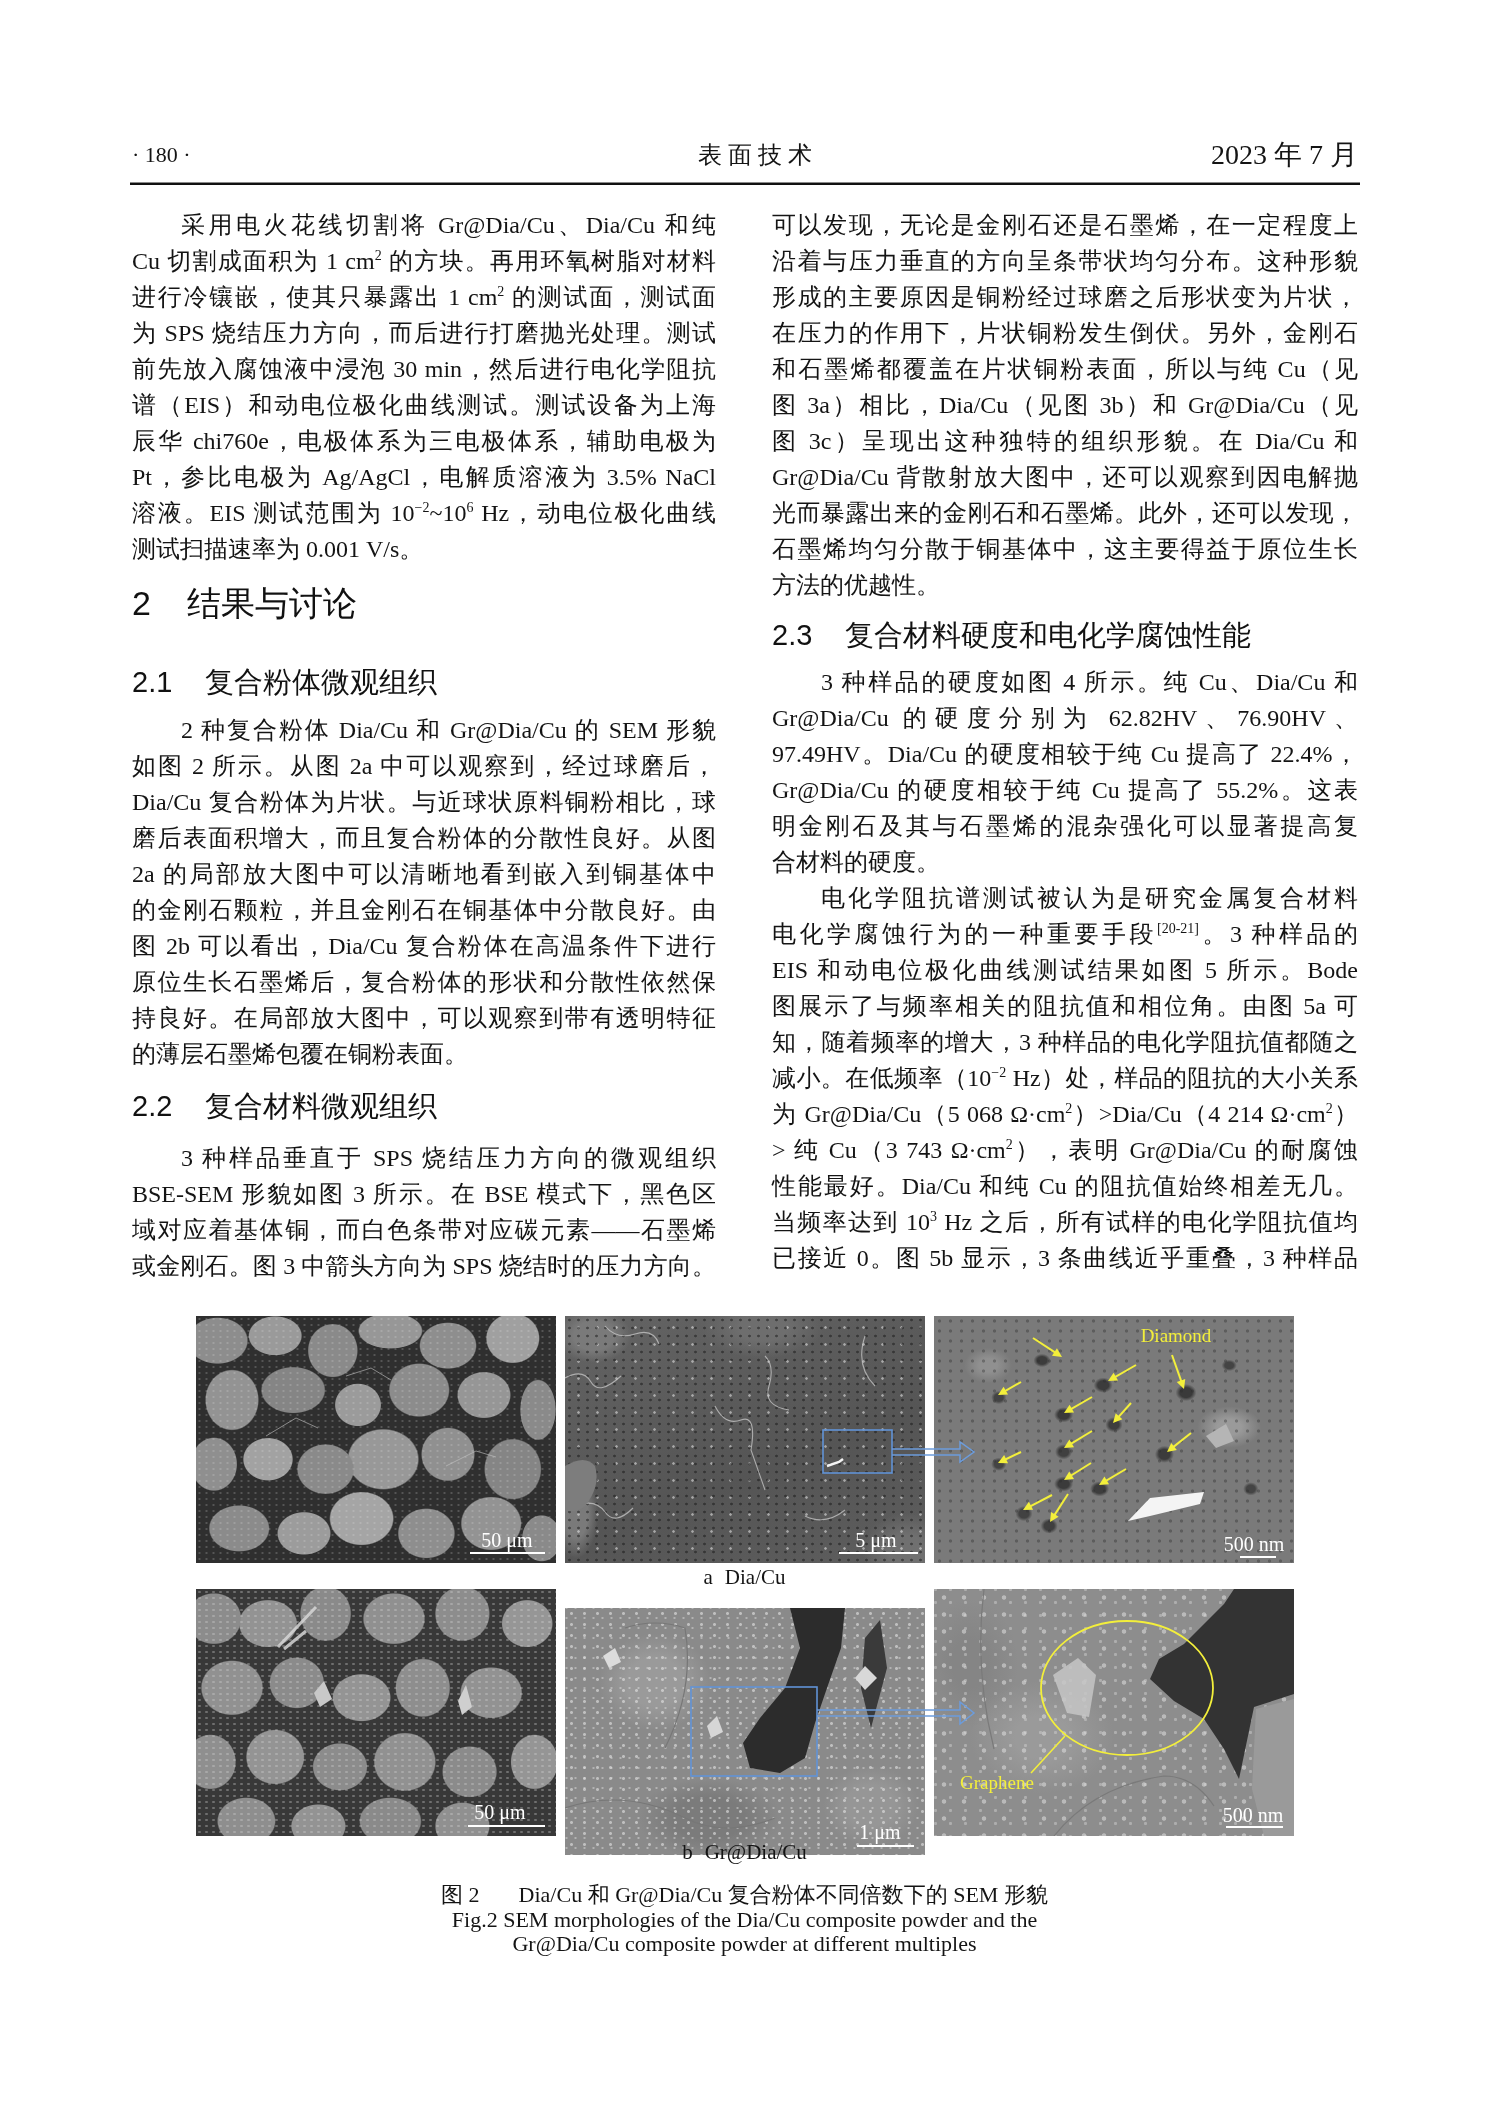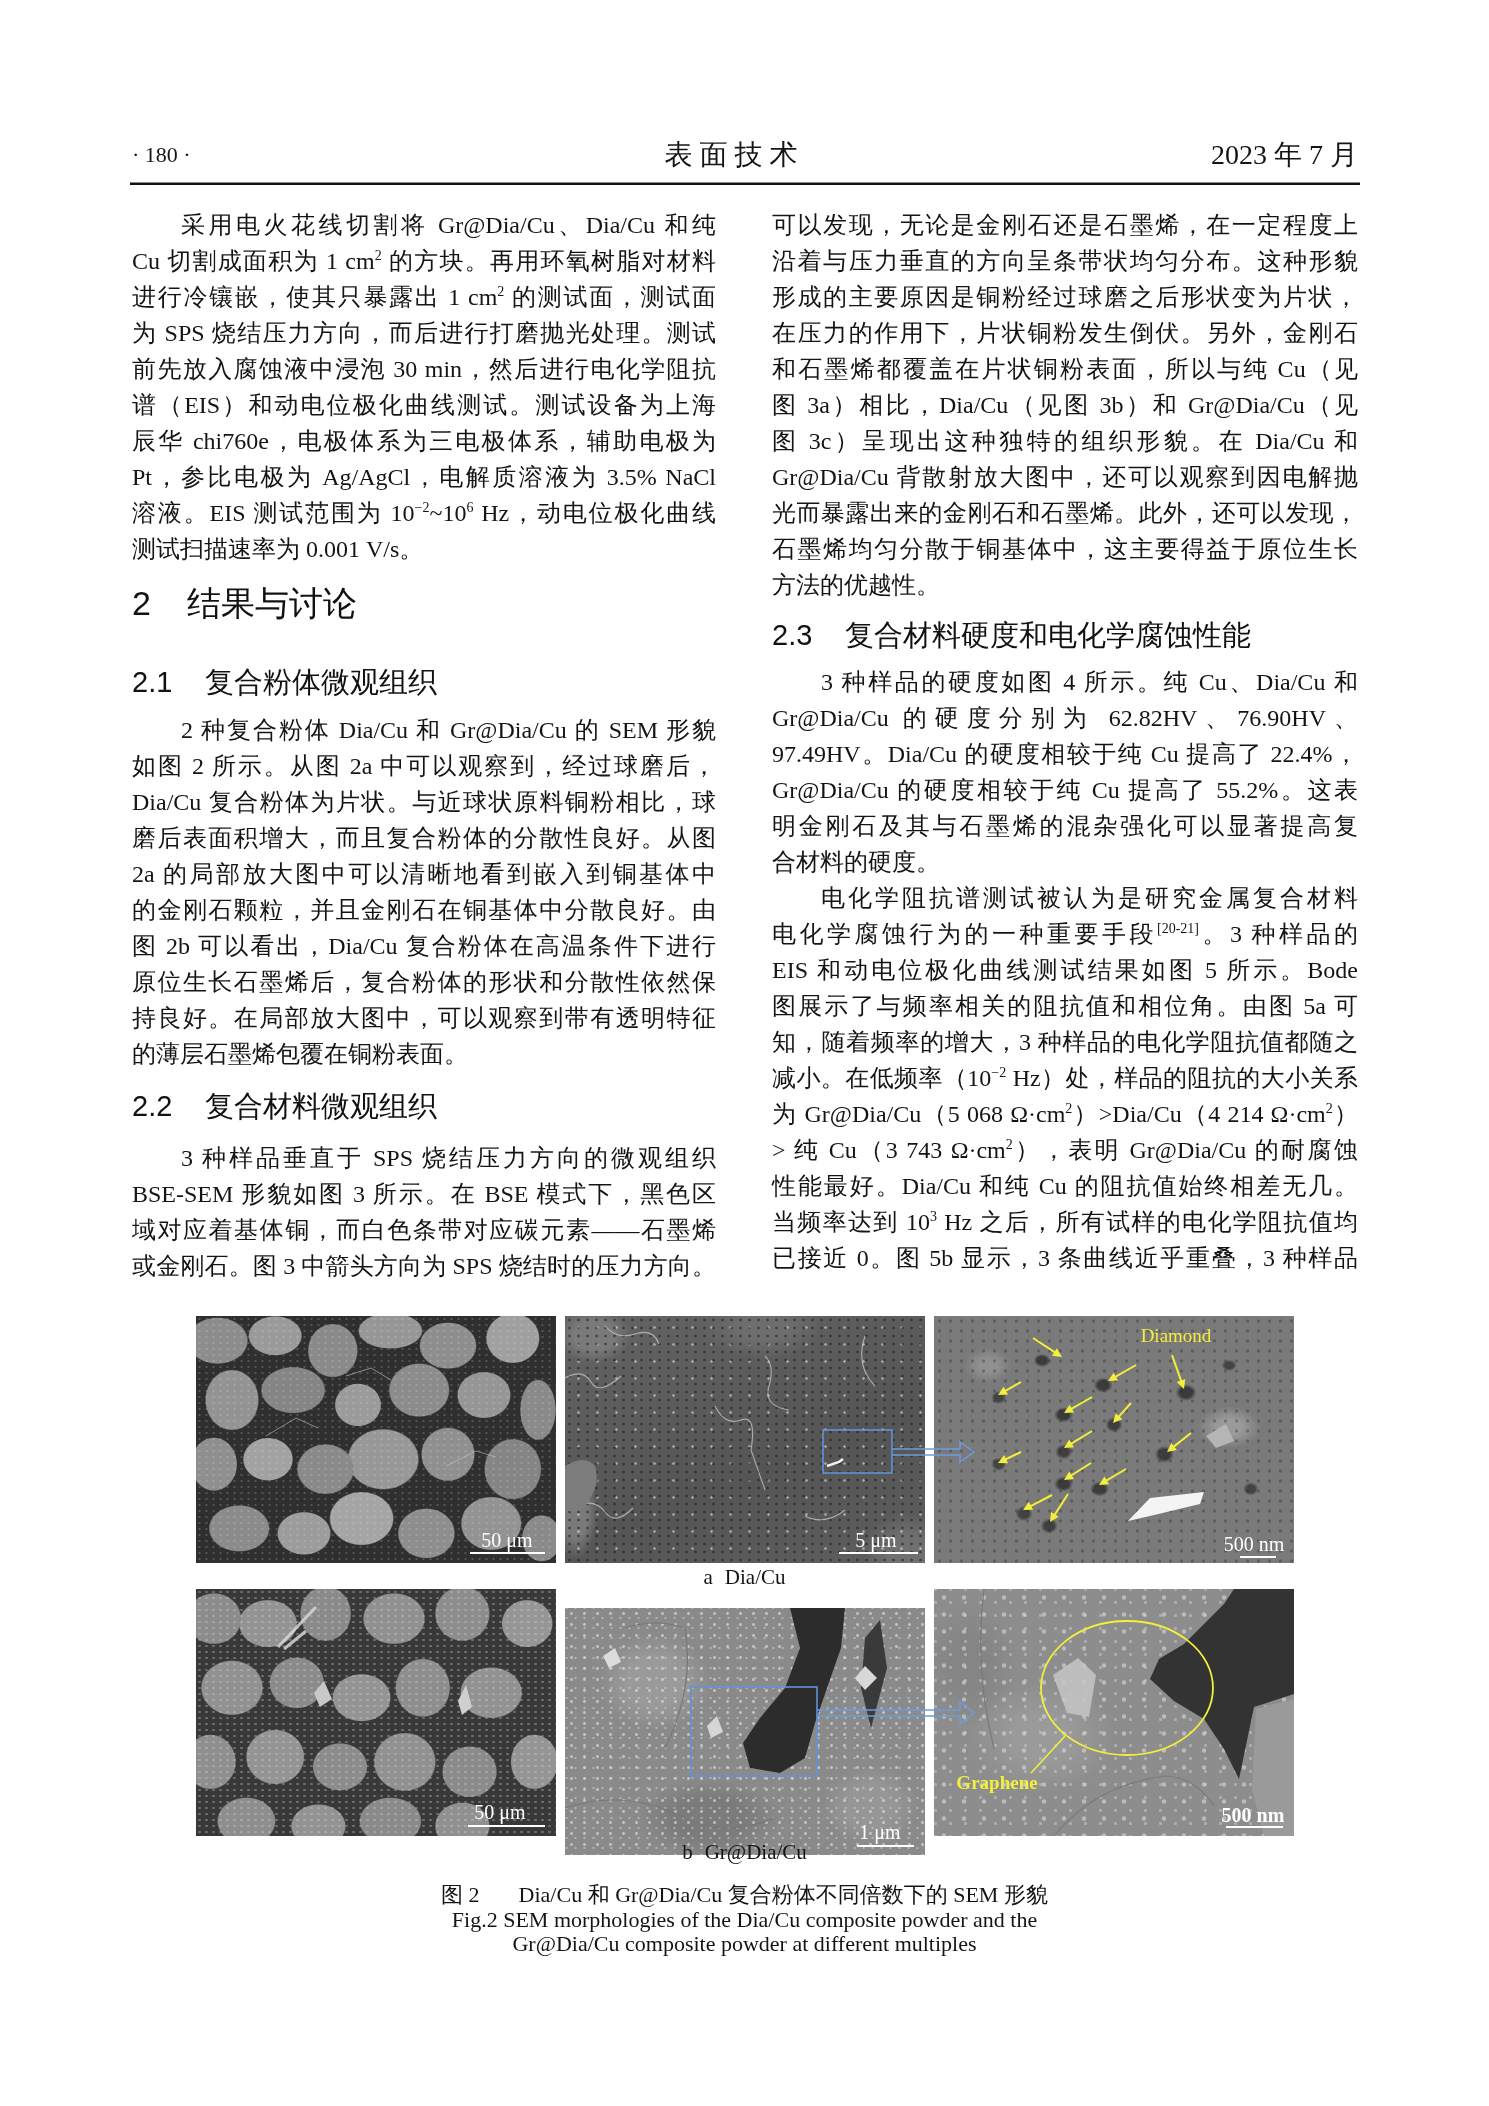--- a/index.html
+++ b/index.html
@@ -3,21 +3,21 @@
 <meta charset="utf-8">
 <style>
   html, body { margin: 0; padding: 0; background: #ffffff; }
   body {
     width: 1489px; height: 2106px; position: relative; overflow: hidden;
     font-family: "Liberation Serif", "DejaVu Serif", serif; color: #141414;
   }
   
   .hdr { position: absolute; top: 140px; height: 30px; line-height: 30px; white-space: nowrap; }
   .hdr-left { left: 132px; font-size: 22px; }
-  .hdr-center { left: 116px; width: 1230px; text-align: center; font-size: 28px; }
+  .hdr-center { left: 140px; width: 1230px; text-align: center; font-size: 24px; }
   .hdr-right { right: 131px; font-size: 28px; }
   .hdr-rule {
     position: absolute; left: 130px; top: 182px; width: 1230px; height: 0;
     border-top: 1px solid #8a8a8a; border-bottom: 2px solid #111;
   }
   
   .col { position: absolute; top: 0; }
   .col-left { left: 132px; width: 584px; }
   .col-right { left: 772px; width: 586px; }
   .blk { position: absolute; left: 0; width: 100%; }
@@ -142,21 +142,20 @@
       #8a8a8a;
     margin-top: 19px;
   }
   .tex-b3 {
     background:
       radial-gradient(circle, rgba(222,222,222,.55) 0 1.8px, transparent 2.6px) 0 0/20px 17px,
       radial-gradient(circle, rgba(222,222,222,.4) 0 1.2px, transparent 2px) 9px 7px/15px 13px,
       radial-gradient(ellipse 90px 70px at 30% 60%, #9a9a9a 30%, transparent 80%),
       radial-gradient(ellipse 60px 80px at 10% 30%, #858585 30%, transparent 80%),
       #8d8d8d;
-    font-weight: bold;
   }
   .fig-label {
     position: absolute; left: 0; width: 1489px; text-align: center;
     font-size: 21px; height: 26px; line-height: 26px; white-space: nowrap;
   }
   .fig-label .letter { margin-right: 12px; }
   .caption {
     position: absolute; left: 0; width: 1489px; text-align: center;
     font-size: 22px; height: 25px; line-height: 25px; white-space: nowrap;
   }

